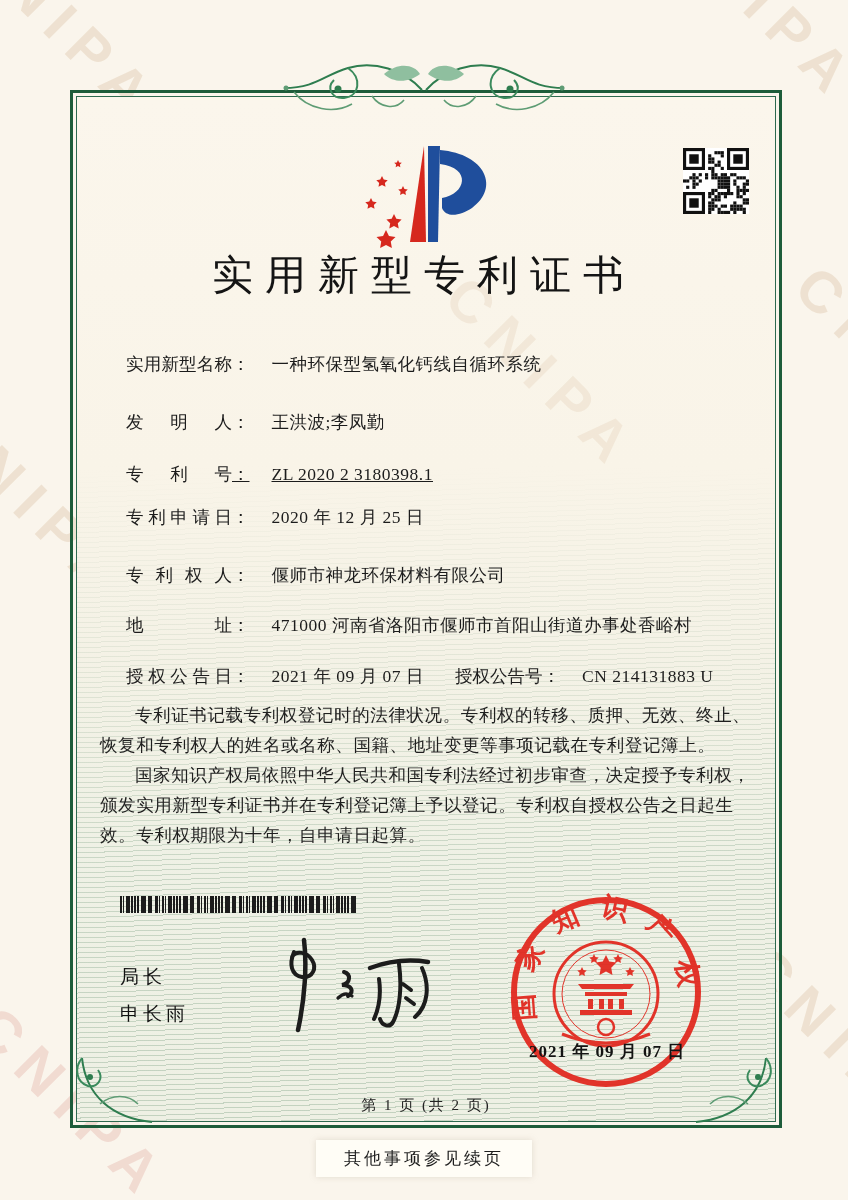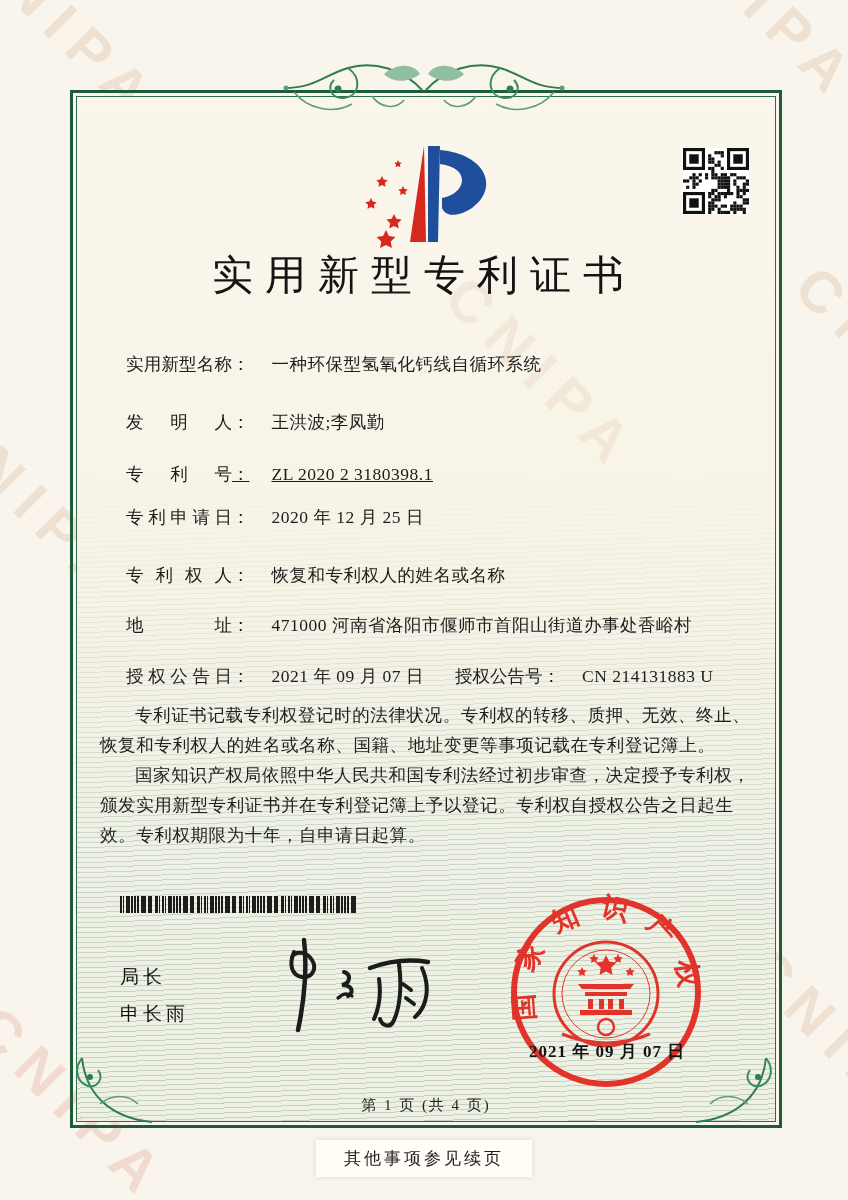--- a/index.html
+++ b/index.html
@@ -321,21 +321,21 @@
       <div class="field-row">
         <span class="f-label">发明人</span><span>：</span><span class="f-value">王洪波;李凤勤</span>
       </div>
       <div class="field-row">
         <span class="f-label">专利号</span><span>：</span><span class="f-value">ZL 2020 2 3180398.1</span>
       </div>
       <div class="field-row">
         <span class="f-label">专利申请日</span><span>：</span><span class="f-value">2020 年 12 月 25 日</span>
       </div>
       <div class="field-row">
-        <span class="f-label">专利权人</span><span>：</span><span class="f-value">恢复和专利权人的姓名或名称</span>
+        <span class="f-label">专利权人</span><span>：</span><span class="f-value">偃师市神龙环保材料有限公司</span>
       </div>
       <div class="field-row">
         <span class="f-label">地址</span><span>：</span><span class="f-value">471000 河南省洛阳市偃师市首阳山街道办事处香峪村</span>
       </div>
       <div class="field-row">
         <span class="f-label">授权公告日</span><span>：</span><span class="f-value">2021 年 09 月 07 日</span>
         <span class="second-pair">
           <span>授权公告号</span><span>：</span><span class="f-value">CN 214131883 U</span>
         </span>
       </div>
@@ -390,20 +390,20 @@
           <rect x="2" y="5" width="5" height="10"></rect>
           <rect x="13" y="5" width="5" height="10"></rect>
           <rect x="-26" y="16" width="52" height="5"></rect>
         </g>
         <circle cx="0" cy="33" r="8" fill="none" stroke="#e1251b" stroke-width="2.5"></circle>
         <path d="M-44,40 Q0,58 44,40" fill="none" stroke="#e1251b" stroke-width="3"></path>
       </g>
     </svg>
     <div class="seal-date">2021 年 09 月 07 日</div>
 
-    <div class="page-info">第 1 页 (共 4 页)</div>
+    <div class="page-info">第 1 页 (共 2 页)</div>
 
     <div class="continuation">
       <span class="note-box">其他事项参见续页</span>
     </div>
 
   </div>
 </div>
 
 </body></html>

